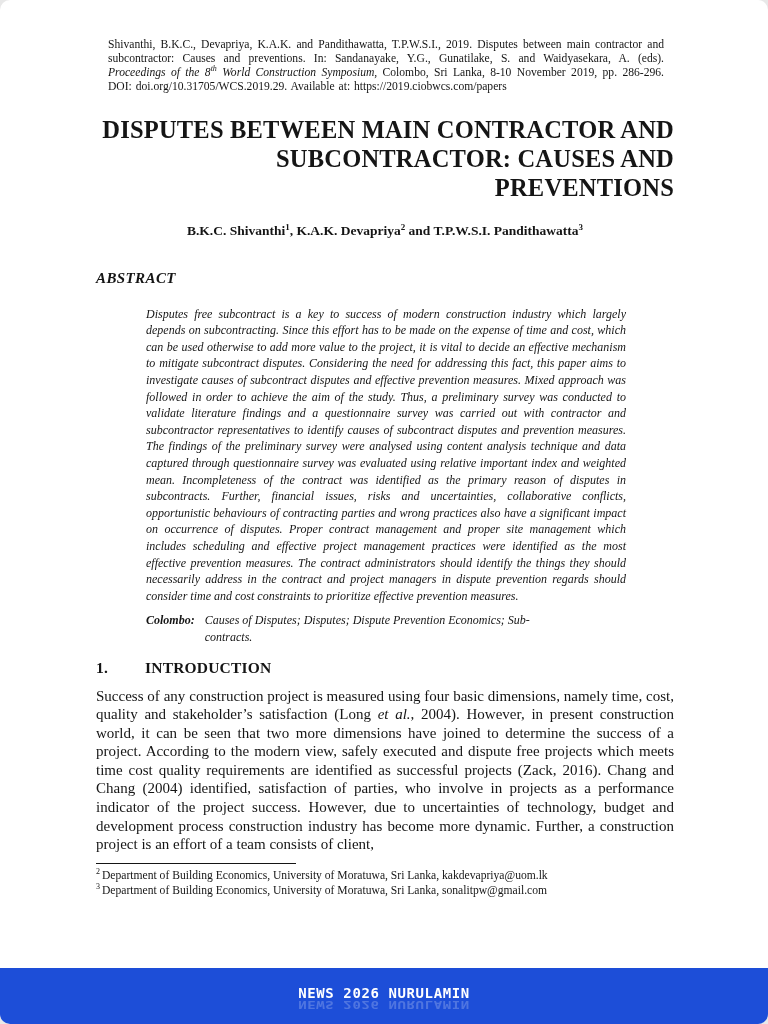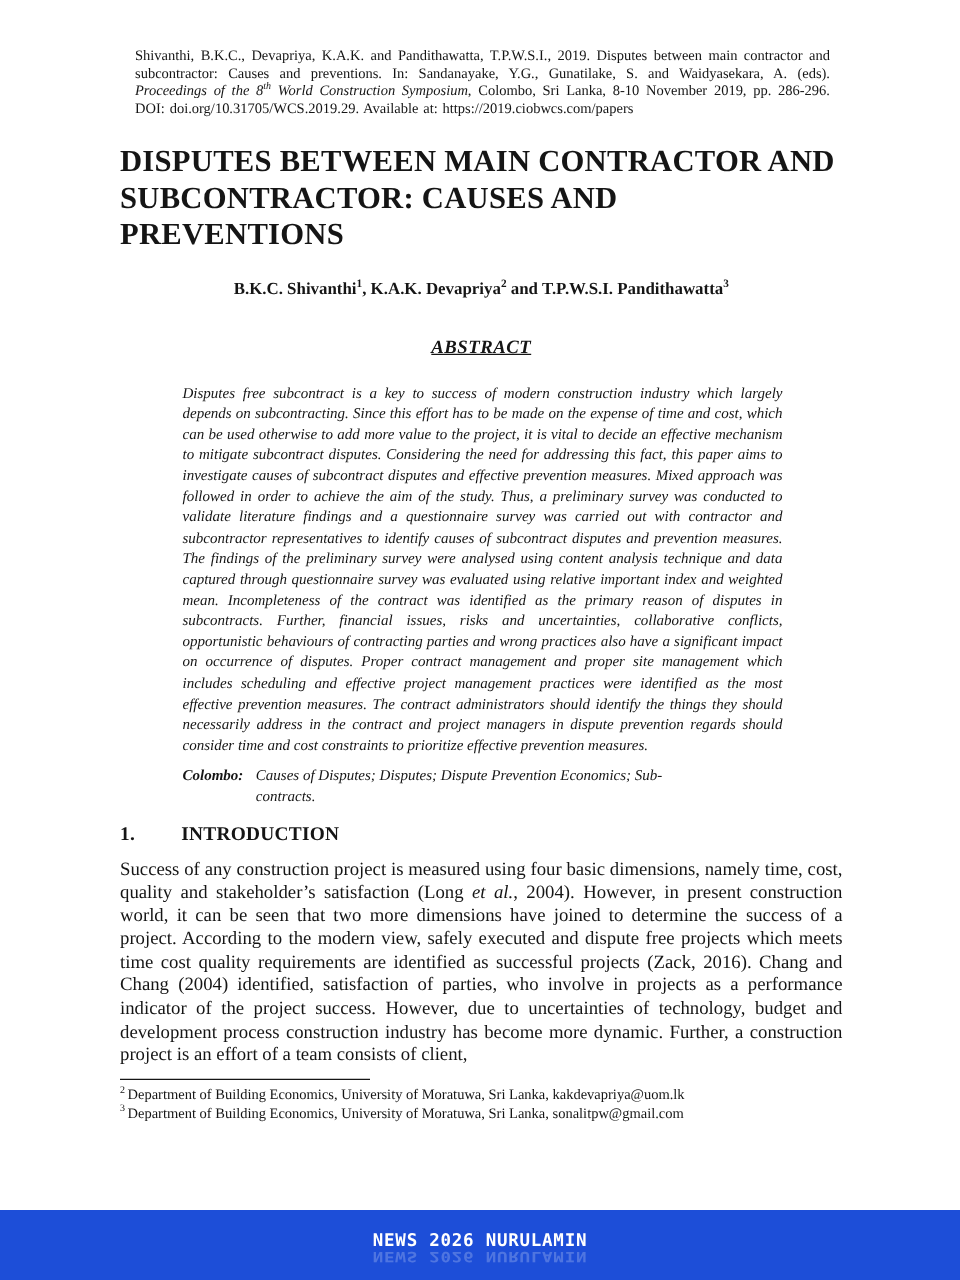--- a/index.html
+++ b/index.html
@@ -6,56 +6,55 @@
   html, body { background: #e8e8e8; }
   .page {
     position: relative;
     width: 768px;
     height: 1024px;
     margin: 0 auto;
     background: #ffffff;
     color: #151515;
     font-family: "Liberation Serif", serif;
     overflow: hidden;
+    border-radius: 10px;
   }
   .content {
     padding: 38px 94px 0 96px; 
   }
   .citation {
     margin: 0 10px 0 12px;
     font-size: 11.6px;
     line-height: 13.9px;
     text-align: justify;
     word-spacing: 1px;
   }
   .citation sup { font-size: 8px; vertical-align: super; line-height: 0; }
   .title {
     margin: 21px auto 0 auto;
     max-width: 578px;
     font-size: 24.5px;
     line-height: 29px;
     font-weight: bold;
-    text-align: left;
+    text-align: right;
     letter-spacing: 0.2px;
   }
   .authors {
     margin-top: 21px;
     text-align: center;
     font-weight: bold;
     font-size: 13.5px;
   }
   .authors sup { font-size: 9px; vertical-align: super; line-height: 0; }
   .abstract-heading {
     margin-top: 31px;
-    text-align: center;
     font-size: 15px;
     font-weight: bold;
     font-style: italic;
     letter-spacing: 0.4px;
-    text-decoration: underline;
   }
   .abstract-body {
     margin: 19px 48px 0 50px;
     font-size: 12px;
     line-height: 16.6px;
     font-style: italic;
     text-align: justify;
   }
   .keywords {
     margin: 8px 48px 0 50px;

